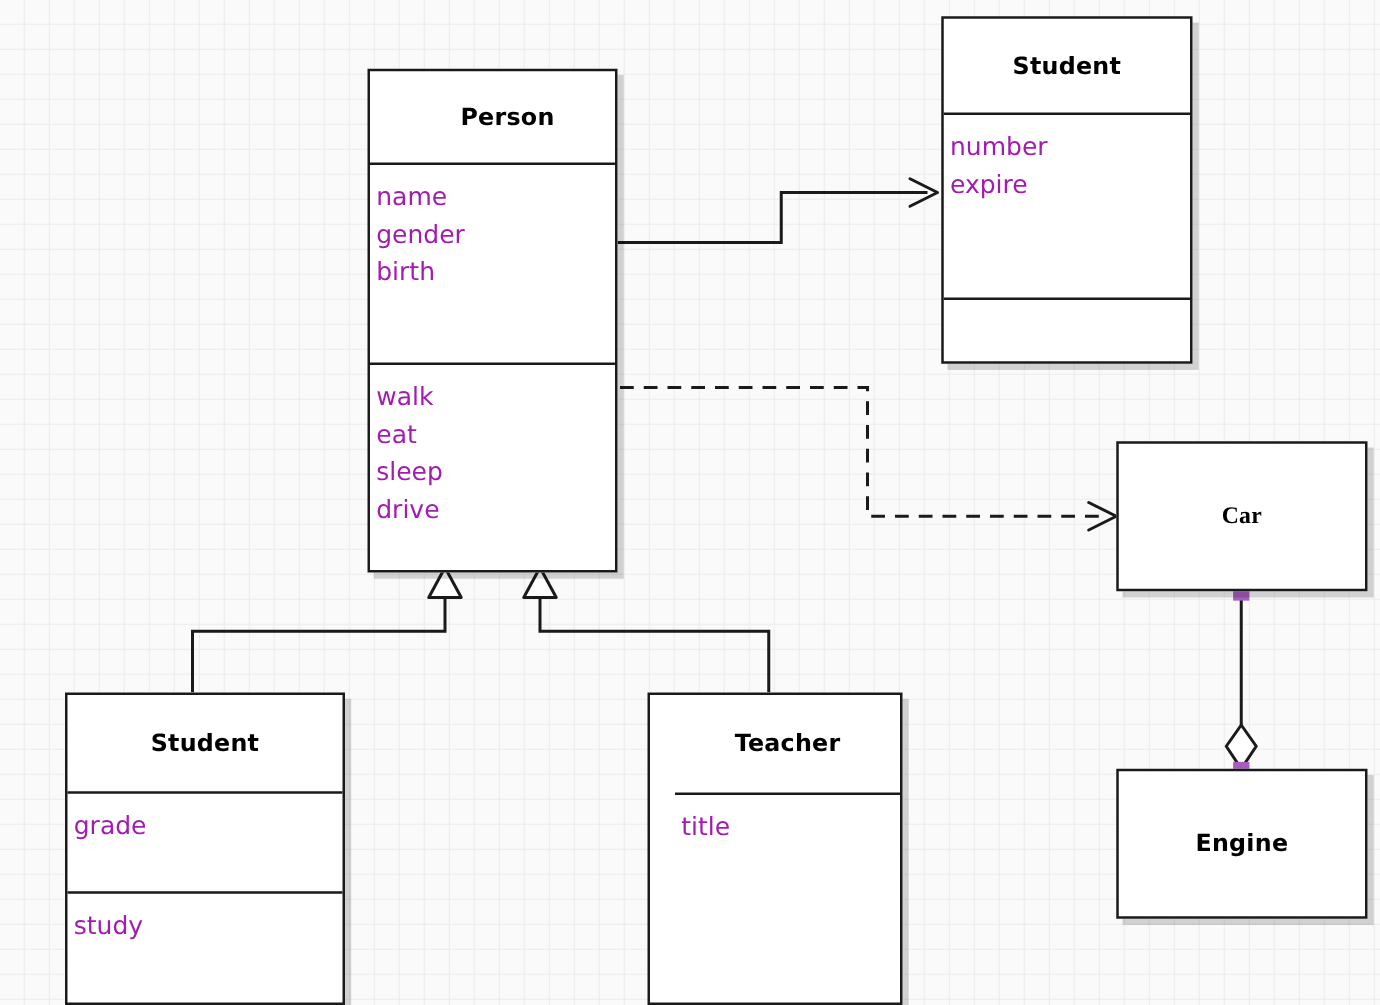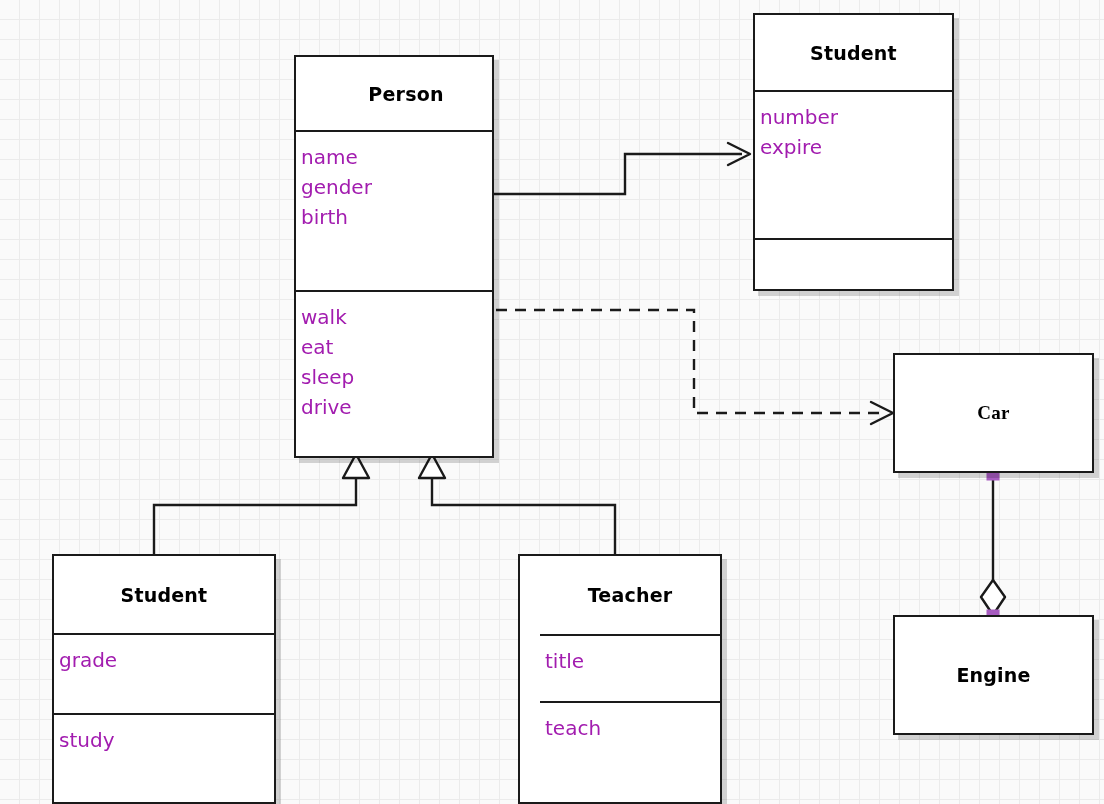--- a/index.html
+++ b/index.html
@@ -161,23 +161,20 @@
     <div class="cls-section sec-ops">
       <div class="member">study</div>
     </div>
   </div>
 
   <div class="uml-class" id="class-teacher">
     <div class="cls-title">Teacher</div>
     <div class="cls-section sec-attrs">
       <div class="member">title</div>
     </div>
-    <div class="cls-section sec-ops">
-      <div class="member">teach</div>
-    </div>
   </div>
 
   <div class="uml-class" id="class-car">
     <div class="cls-title">Car</div>
   </div>
 
   <div class="uml-class" id="class-engine">
     <div class="cls-title">Engine</div>
   </div>
 

